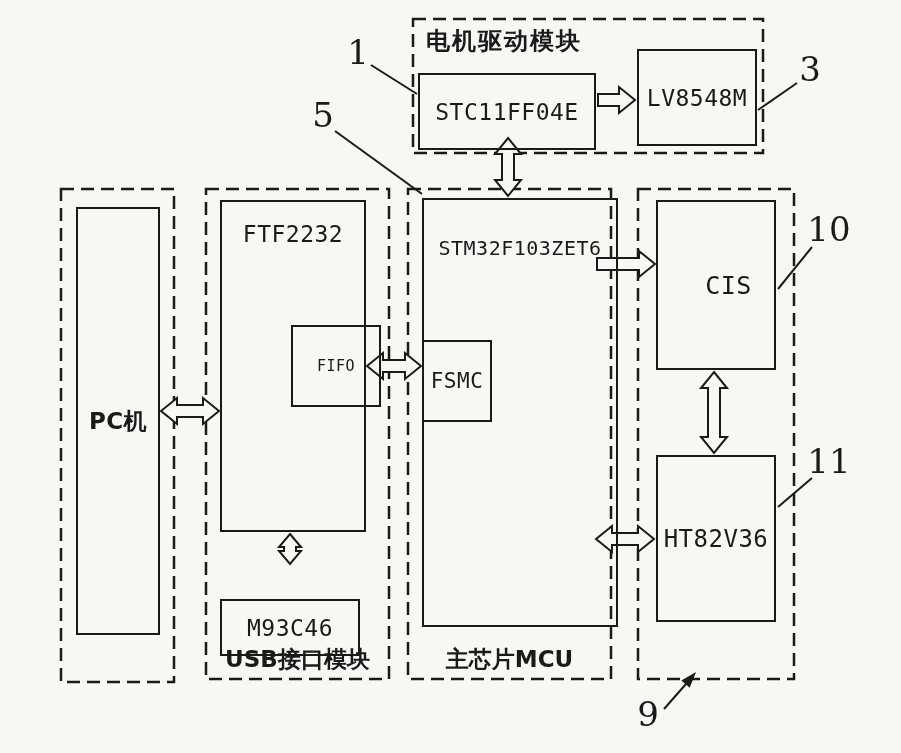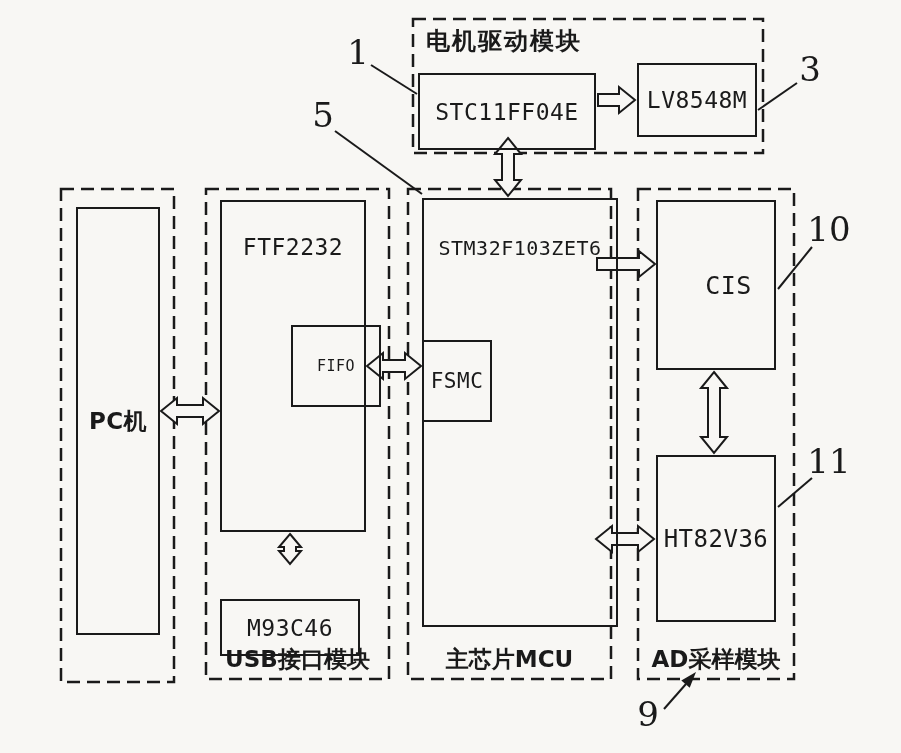--- a/index.html
+++ b/index.html
@@ -79,26 +79,25 @@
     <line class="callout-line" x1="335" y1="131" x2="422" y2="194"></line>
     <line class="callout-line" x1="812" y1="247" x2="778" y2="289"></line>
     <line class="callout-line" x1="812" y1="478" x2="778" y2="507"></line>
     <line class="callout-line" x1="664" y1="709" x2="686" y2="684"></line>
     <polygon class="callout-head" points="696,672 689.7,687.7 681.3,680.5"></polygon>
   </svg>
 
   <div class="module-title" style="left:426px; top:25px; font-size:24px; letter-spacing:2px;">电机驱动模块</div>
   <div class="module-label" style="left:206px; top:644px; width:183px; font-size:23px;">USB接口模块</div>
   <div class="module-label" style="left:408px; top:644px; width:203px; font-size:23px;">主芯片MCU</div>
-  <div class="module-label" style="left:638px; top:644px; width:156px; font-size:23px;">AD采样模块</div>
 
   <div class="box" style="left:418px; top:73px; width:178px; height:77px; font-size:23px;">STC11FF04E</div>
-  <div class="box" style="left:637px; top:63px; width:120px; height:74px; font-size:23px;">LV8548M</div>
+  <div class="box" style="left:637px; top:49px; width:120px; height:97px; font-size:23px;">LV8548M</div>
   <div class="box cn" style="left:76px; top:200px; width:84px; height:428px; font-size:23px;">PC机</div>
-  <div class="box top-label" style="left:220px; top:200px; width:146px; height:332px; font-size:23px; padding-top:32px;text-align:right;">FTF2232</div>
+  <div class="box top-label" style="left:220px; top:200px; width:146px; height:332px; font-size:23px; padding-top:19px;text-align:right;">FTF2232</div>
   <div class="box" style="left:291px; top:325px; width:90px; height:82px; font-size:15px;text-align:right;">FIFO</div>
   <div class="box" style="left:220px; top:565px; width:140px; height:57px; font-size:23px;margin-top:34px;">M93C46</div>
   <div class="box top-label" style="left:422px; top:198px; width:196px; height:429px; font-size:20px; padding-top:36px;">STM32F103ZET6</div>
   <div class="box" style="left:422px; top:325px; width:70px; height:82px; font-size:21px;margin-top:15px;">FSMC</div>
   <div class="box" style="left:656px; top:200px; width:120px; height:170px; font-size:25px;padding-left:25px;">CIS</div>
   <div class="box" style="left:656px; top:455px; width:120px; height:167px; font-size:24px;">HT82V36</div>
 
   <div class="callout" style="left:340px; top:35px; width:36px;">1</div>
   <div class="callout" style="left:792px; top:52px; width:36px;">3</div>
   <div class="callout" style="left:305px; top:98px; width:36px;">5</div>

